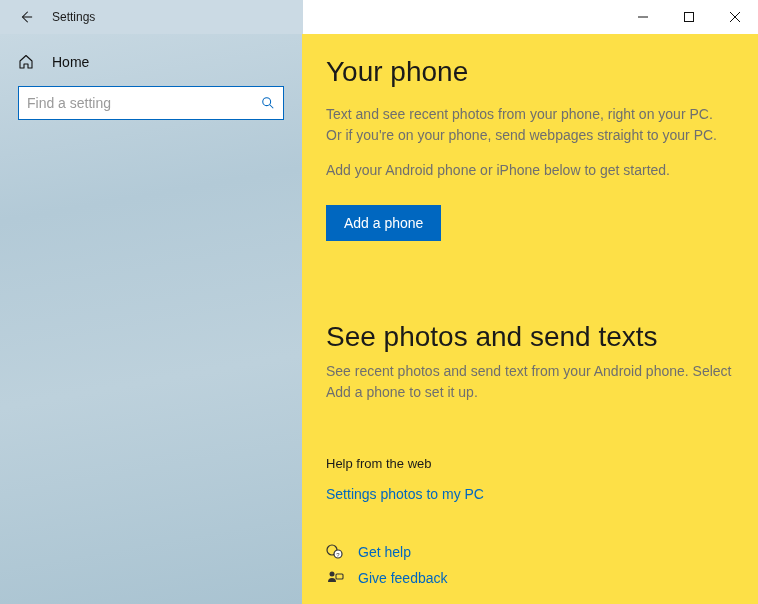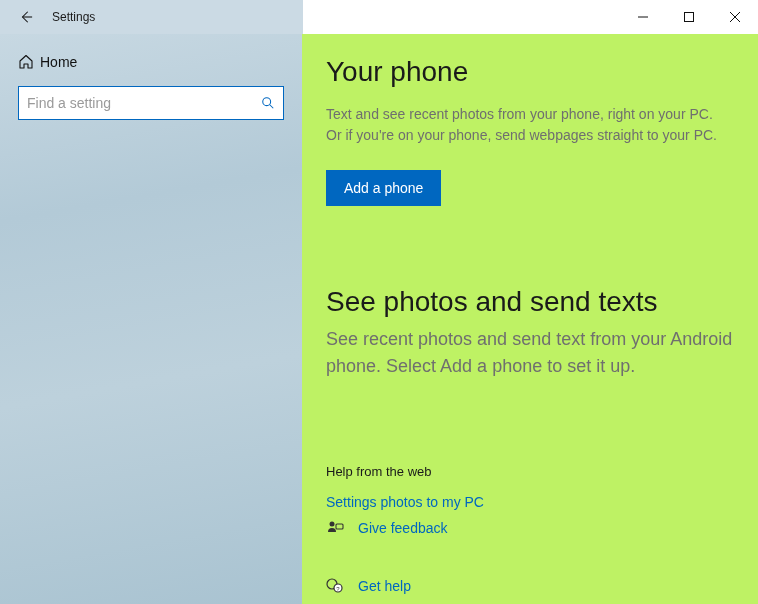--- a/index.html
+++ b/index.html
@@ -48,21 +48,21 @@
       height: calc(100% - 34px);
     }
     .sidebar {
       width: 302px;
       background: linear-gradient(170deg, #c7d8e2 0%, #b3cad7 30%, #bdd1dc 60%, #a9c3d1 100%);
       padding: 14px 18px 0 18px;
     }
     .home-row {
       display: flex;
       align-items: center;
-      gap: 6px;
+      gap: 18px;
       padding: 6px 0 16px 0;
       cursor: pointer;
     }
     .home-label {
       font-size: 14px;
       color: #111;
     }
     .search-box {
       border: 1px solid #0067c0;
       background: #fff;
@@ -84,21 +84,21 @@
     .nav-item {
       margin-top: 22px;
       padding: 6px 2px;
       font-size: 14px;
       font-weight: 600;
       color: #111;
       cursor: pointer;
     }
     .content {
       flex: 1;
-      background: #bef264;
+      background: #fde047;
       padding: 22px 24px 0 24px;
       overflow: auto;
     }
     .page-title {
       font-size: 28px;
       font-weight: 400;
       color: #1a1a1a;
       margin-bottom: 16px;
     }
     .desc {
@@ -119,24 +119,24 @@
       margin-bottom: 80px;
       text-align: center;
     }
     .section-title {
       font-size: 28px;
       font-weight: 400;
       color: #1a1a1a;
       margin-bottom: 8px;
     }
     .section-desc {
-      font-size: 18px;
+      font-size: 14px;
       color: #6f6f6f;
       line-height: 1.5;
-      margin-bottom: 84px;
+      margin-bottom: 53px;
       max-width: 420px;
     }
     .help-title {
       font-size: 13px;
       font-weight: 400;
       color: #1a1a1a;
       margin-bottom: 14px;
     }
     .link {
       font-size: 14px;
@@ -201,38 +201,39 @@
       <svg class="search-icon" width="14" height="14" viewBox="0 0 16 16">
           <circle cx="6.5" cy="6.5" r="4.5" stroke="#0067c0" stroke-width="1.2" fill="none"></circle>
           <path d="M10 10 L14 14" stroke="#0067c0" stroke-width="1.2"></path>
         </svg>
     </div>
   </div>
 
   <div class="content">
     <h1 class="page-title">Your phone</h1>
     <p class="desc">Text and see recent photos from your phone, right on your PC. Or if you're on your phone, send webpages straight to your PC.</p>
+    <p class="desc">Add your Android phone or iPhone below to get started.</p>
     <button class="btn-primary">Add a phone</button>
 
     <h2 class="section-title">See photos and send texts</h2>
     <p class="section-desc">See recent photos and send text from your Android phone. Select Add a phone to set it up.</p>
 
     <h3 class="help-title">Help from the web</h3>
     <a class="link">Settings photos to my PC</a>
 
+    <div class="support-row" style="margin-top:40px;">
+      <svg class="support-icon" width="18" height="18" viewBox="0 0 18 18">
+          <circle cx="6" cy="7" r="5" stroke="#333" stroke-width="1.2" fill="none"></circle>
+          <circle cx="12" cy="11" r="4" stroke="#333" stroke-width="1.2" fill="#fff"></circle>
+          <text x="12" y="14" font-size="6" text-anchor="middle" fill="#333">?</text>
+        </svg>
+      <a class="link">Get help</a>
+    </div>
     <div class="support-row" style="margin-top:8px;">
       <svg class="support-icon" width="18" height="18" viewBox="0 0 18 18">
           <circle cx="6" cy="5" r="2.5" fill="#333"></circle>
           <path d="M2 13 Q2 9 6 9 Q10 9 10 13" fill="#333"></path>
           <rect x="10" y="5" width="7" height="5" rx="1" stroke="#333" stroke-width="1.1" fill="none"></rect>
         </svg>
       <a class="link">Give feedback</a>
     </div>
-    <div class="support-row" style="margin-top:40px;">
-      <svg class="support-icon" width="18" height="18" viewBox="0 0 18 18">
-          <circle cx="6" cy="7" r="5" stroke="#333" stroke-width="1.2" fill="none"></circle>
-          <circle cx="12" cy="11" r="4" stroke="#333" stroke-width="1.2" fill="#fff"></circle>
-          <text x="12" y="14" font-size="6" text-anchor="middle" fill="#333">?</text>
-        </svg>
-      <a class="link">Get help</a>
-    </div>
   </div>
 </div>
 
 </body></html>

